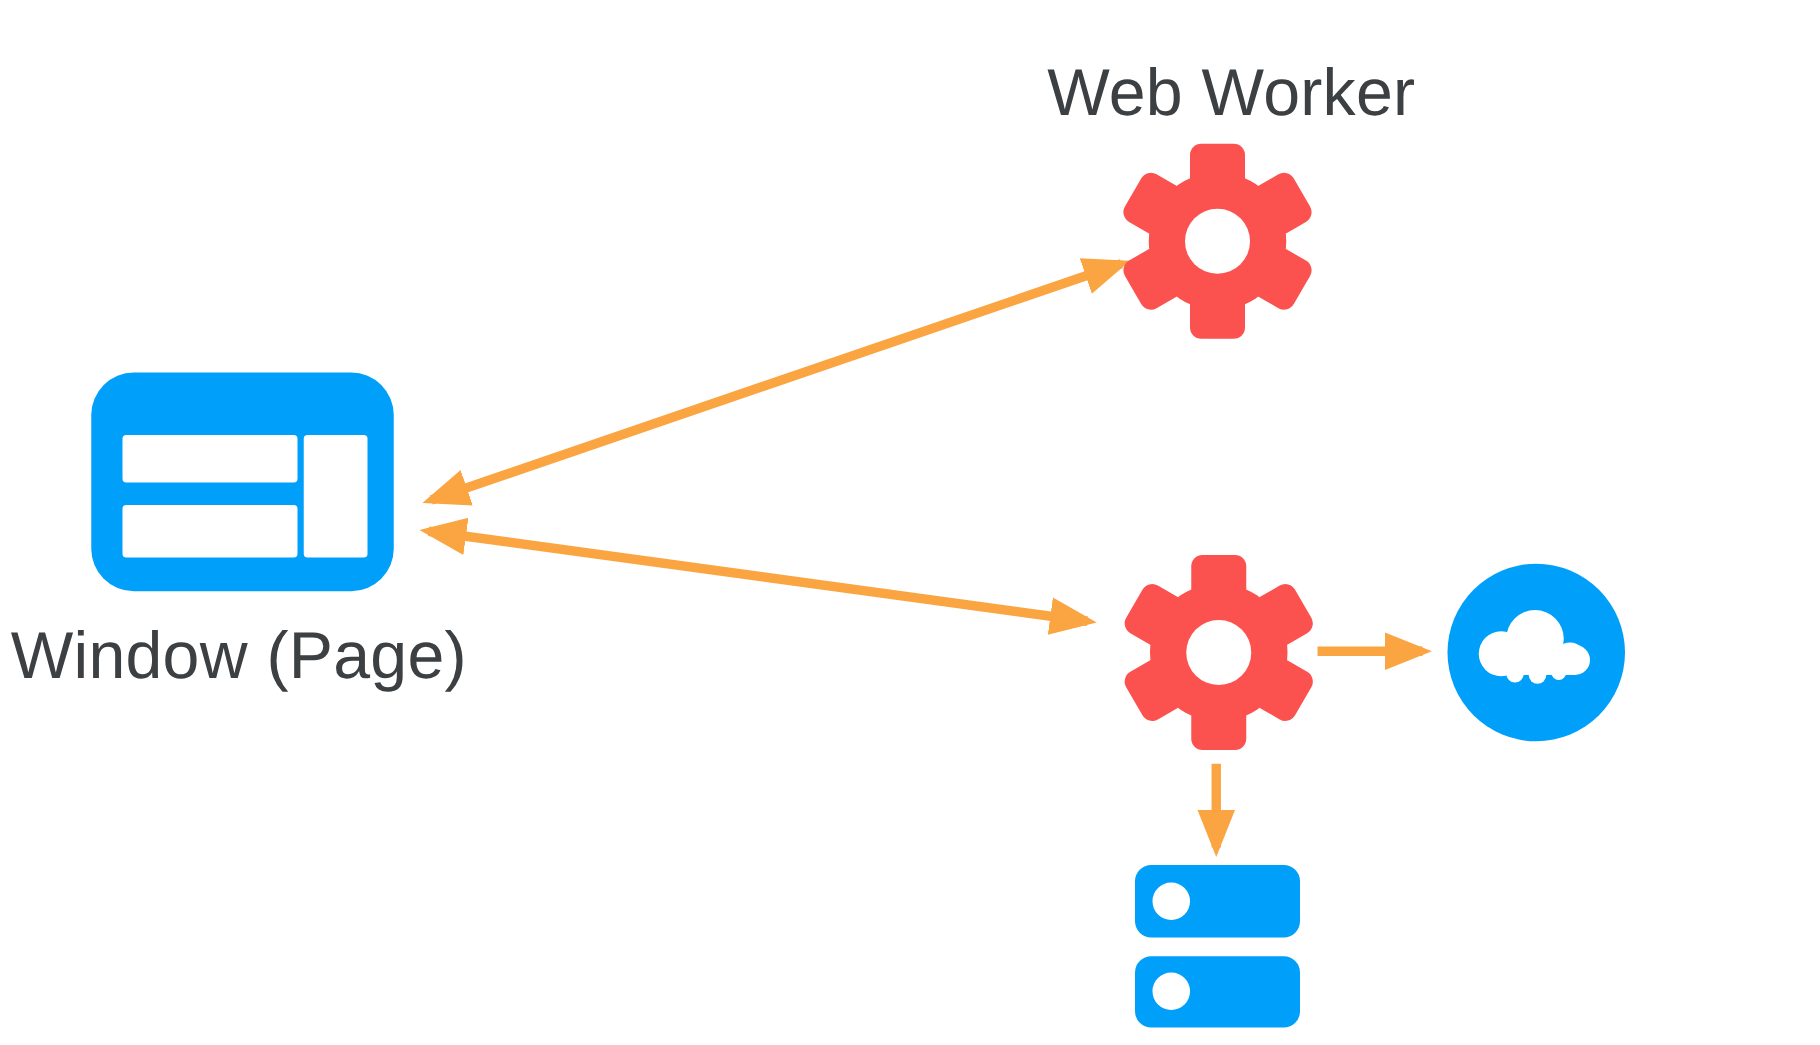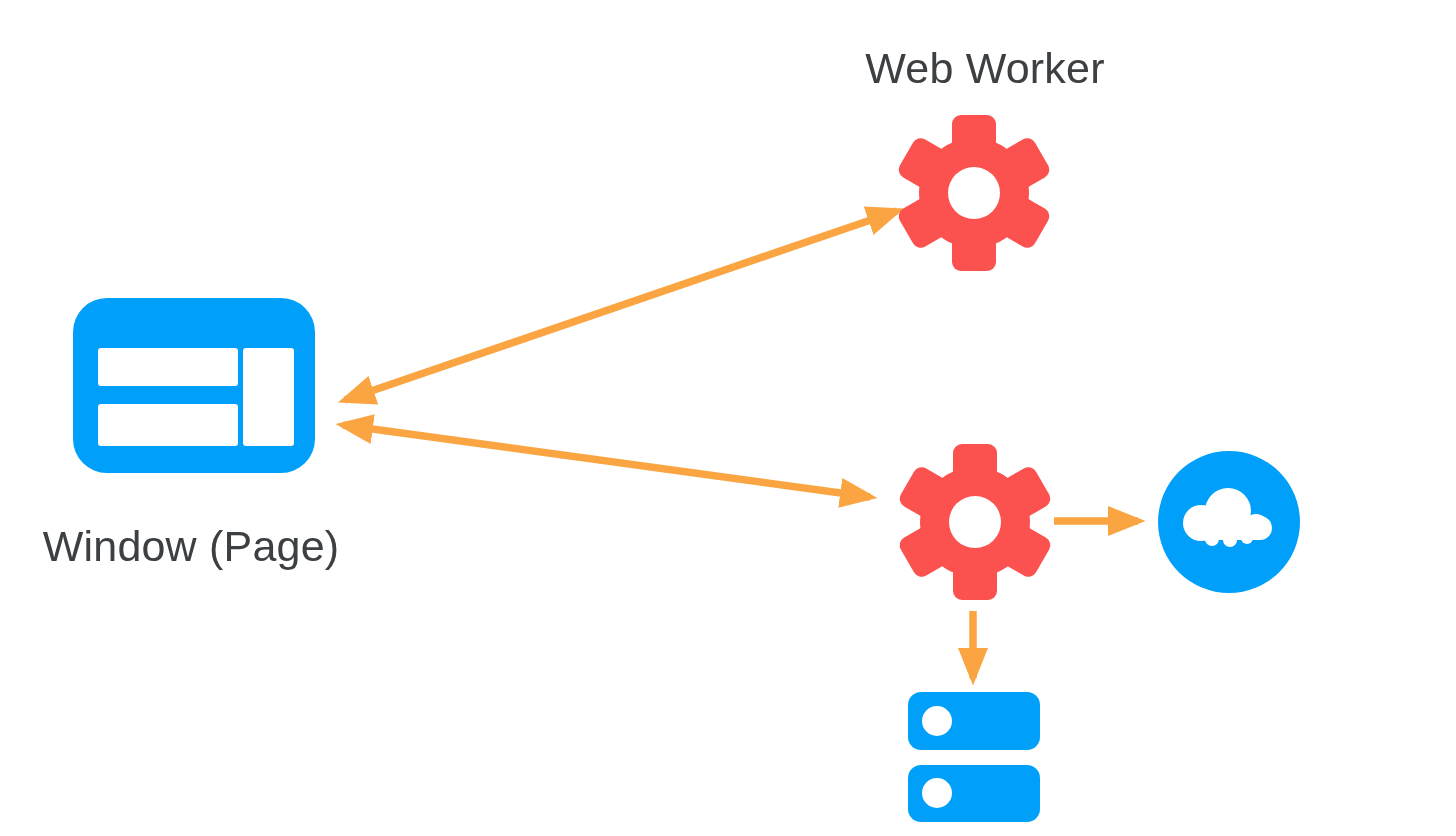--- a/index.html
+++ b/index.html
@@ -16,21 +16,21 @@
     font-family: "Liberation Sans", sans-serif;
   }
   .stage svg {
     position: absolute;
     left: 0;
     top: 0;
   }
   .node-label {
     position: absolute;
     transform: translateX(-50%);
-    font-size: 43px;
+    font-size: 53px;
     font-weight: 500;
     letter-spacing: 0.2px;
     color: var(--text, #3C4043);
     white-space: nowrap;
     user-select: none;
   }
 </style>
 </head>
 <body>
 
@@ -93,14 +93,14 @@
       <rect x="908" y="692" width="132" height="58" rx="13" fill="var(--blue)"></rect>
       <circle cx="937" cy="721" r="15" fill="#ffffff"></circle>
       <rect x="908" y="765" width="132" height="57" rx="13" fill="var(--blue)"></rect>
       <circle cx="937" cy="793" r="15" fill="#ffffff"></circle>
     </g>
   </svg>
 
   <div class="node-label" style="left:985px; top:44px;">Web Worker</div>
 
 
-  <div class="node-label" style="left:191px; top:494px;margin-top:28px;">Window (Page)</div>
+  <div class="node-label" style="left:191px; top:494px;">Window (Page)</div>
 </div>
 
 </body></html>

